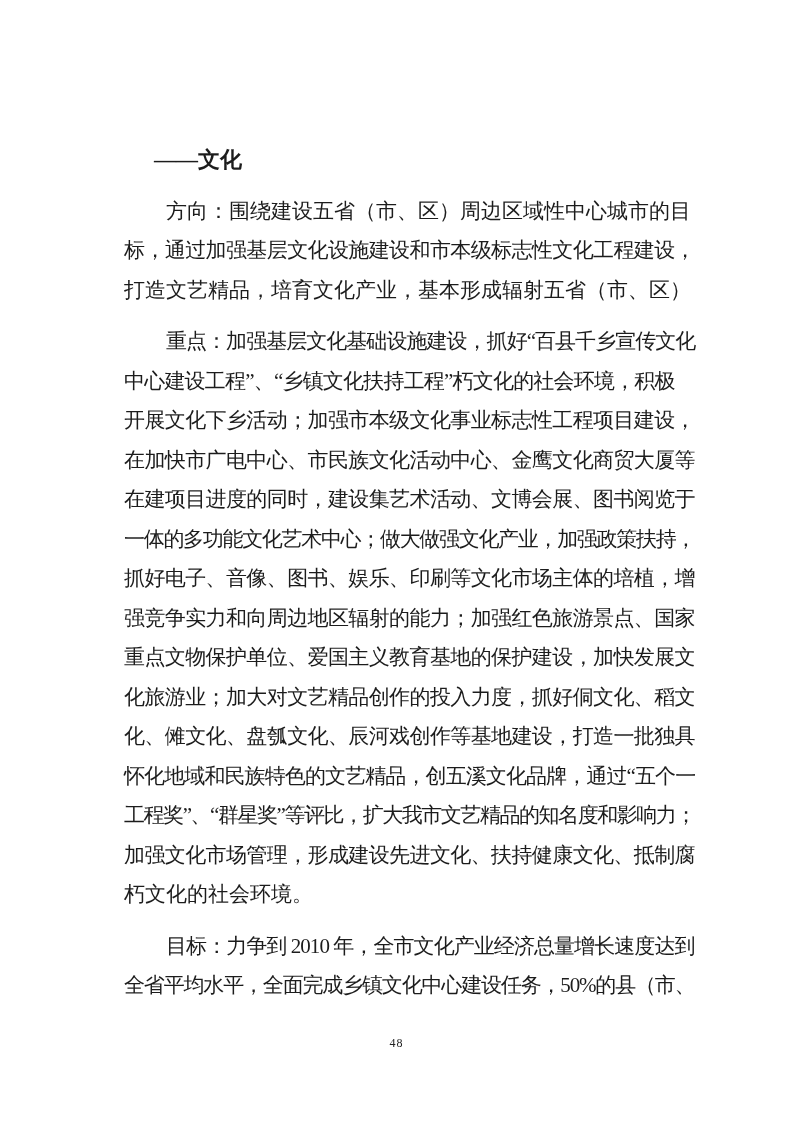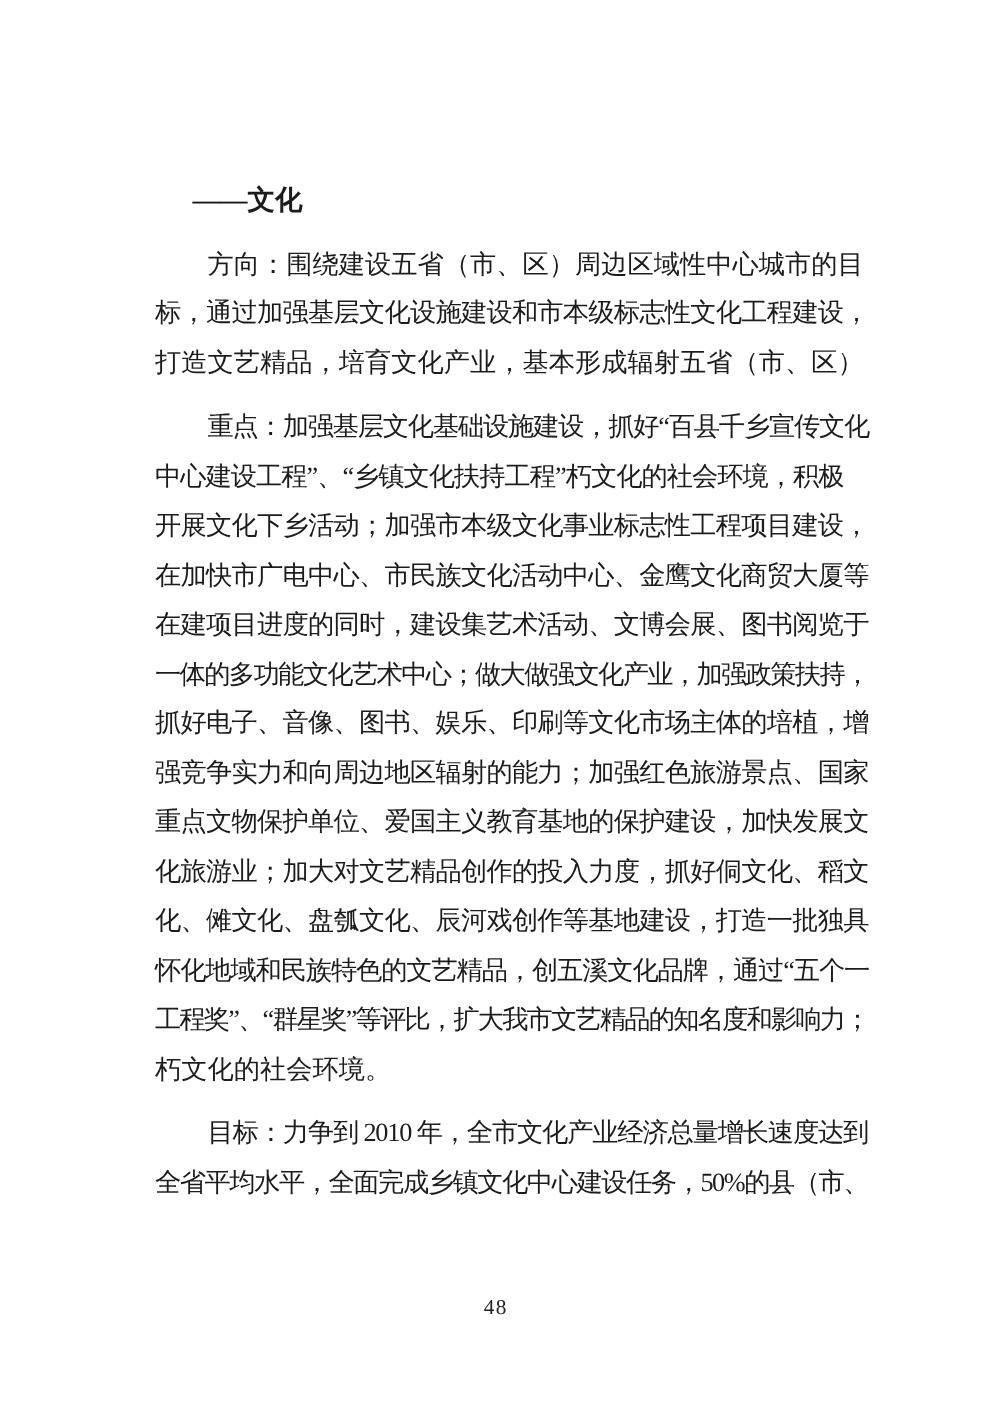--- a/index.html
+++ b/index.html
@@ -43,21 +43,21 @@
   }
   .line.indent {
     text-indent: 42px;
   }
   .page-number {
     position: absolute;
     top: 1036px;
     left: 0;
     width: 100%;
     text-align: center;
-    font-size: 17px;
+    font-size: 12px;
     letter-spacing: 1px;
     color: #222222;
   }
 </style>
 </head>
 <body>
 
 <div class="page-body">
   <h1 class="heading">——文化</h1>
   <div id="paras">
@@ -73,20 +73,21 @@
         <div class="line" style="letter-spacing: -0.607px;">在加快市广电中心、市民族文化活动中心、金鹰文化商贸大厦等</div>
         <div class="line" style="letter-spacing: -0.607px;">在建项目进度的同时，建设集艺术活动、文博会展、图书阅览于</div>
         <div class="line" style="letter-spacing: -1.31px;">一体的多功能文化艺术中心；做大做强文化产业，加强政策扶持，</div>
         <div class="line" style="letter-spacing: -0.607px;">抓好电子、音像、图书、娱乐、印刷等文化市场主体的培植，增</div>
         <div class="line" style="letter-spacing: -0.607px; text-align: center;">强竞争实力和向周边地区辐射的能力；加强红色旅游景点、国家</div>
         <div class="line" style="letter-spacing: -0.607px;">重点文物保护单位、爱国主义教育基地的保护建设，加快发展文</div>
         <div class="line" style="letter-spacing: -0.607px;">化旅游业；加大对文艺精品创作的投入力度，抓好侗文化、稻文</div>
         <div class="line" style="letter-spacing: -0.607px;">化、傩文化、盘瓠文化、辰河戏创作等基地建设，打造一批独具</div>
         <div class="line" style="letter-spacing: -0.897px;">怀化地域和民族特色的文艺精品，创五溪文化品牌，通过“五个一</div>
         <div class="line" style="letter-spacing: -1.452px;">工程奖”、“群星奖”等评比，扩大我市文艺精品的知名度和影响力；</div>
+        <div class="line" style="letter-spacing: -0.607px;">加强文化市场管理，形成建设先进文化、扶持健康文化、抵制腐</div>
         <div class="line flush">朽文化的社会环境。</div>
       </div>
       <div class="para">
         <div class="line indent" style="letter-spacing: -0.933px; text-align: right;">目标：力争到 2010 年，全市文化产业经济总量增长速度达到</div>
         <div class="line" style="letter-spacing: -1.167px;">全省平均水平，全面完成乡镇文化中心建设任务，50%的县（市、</div>
       </div>
     </div>
 </div>
 
 <div class="page-number">48</div>

